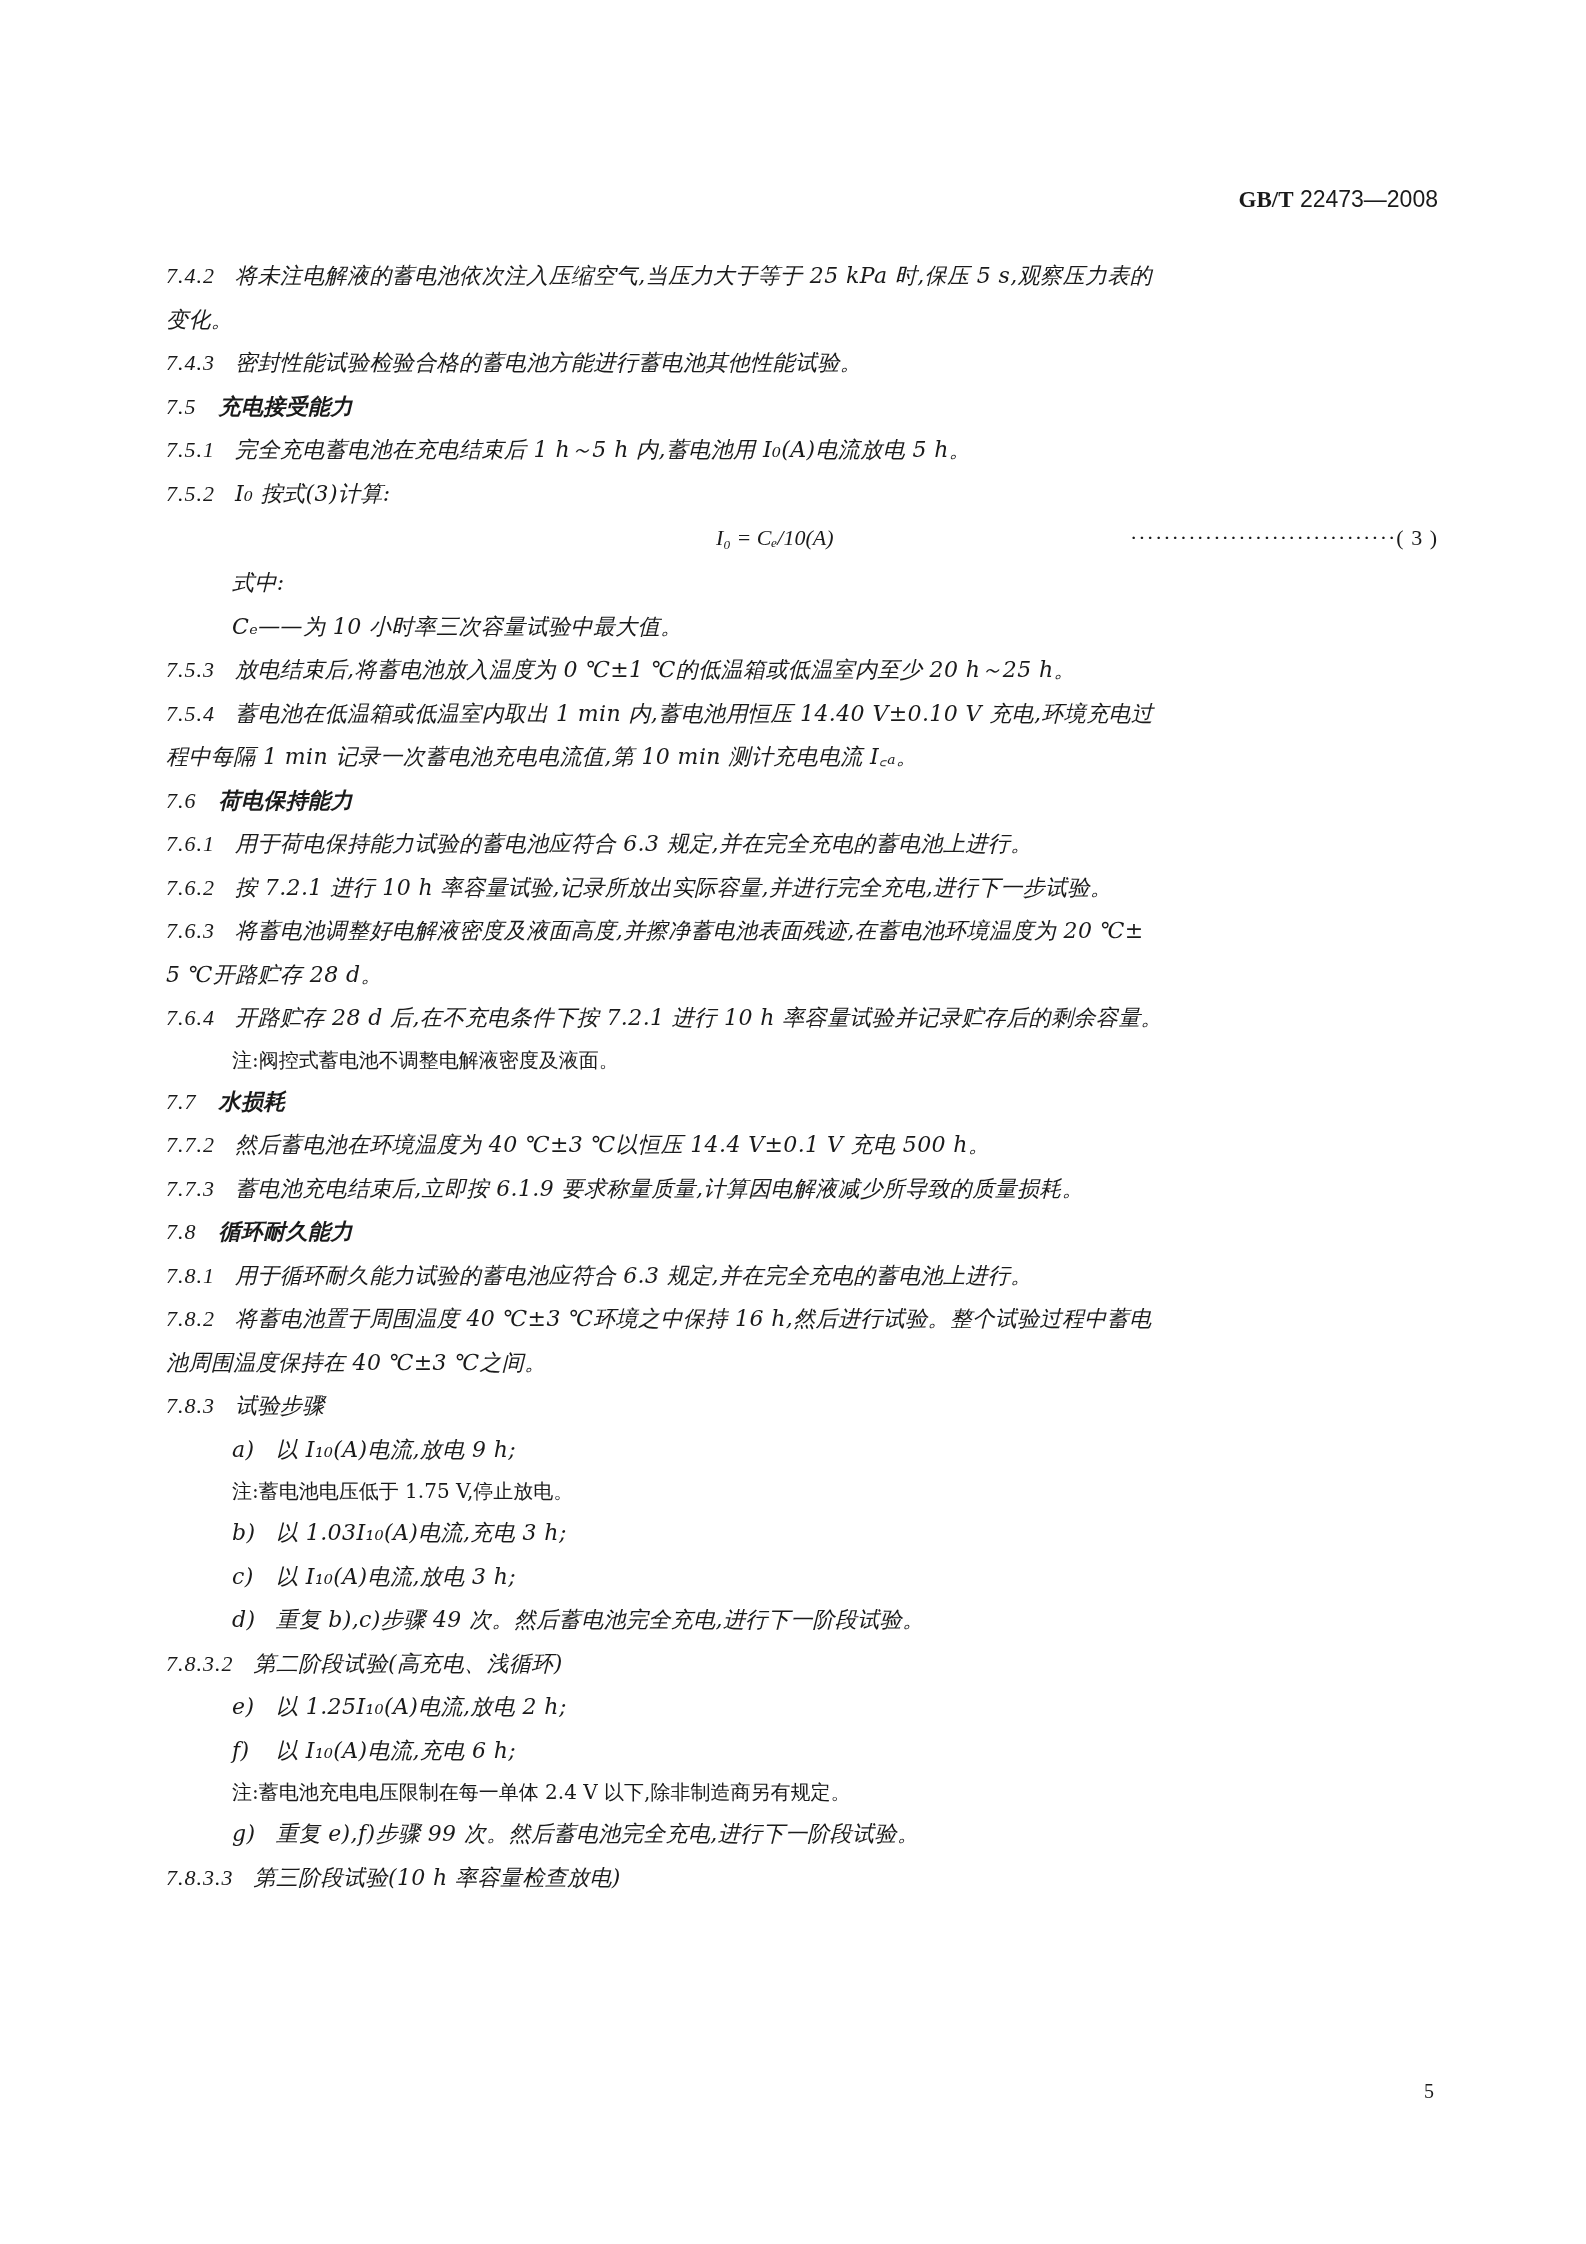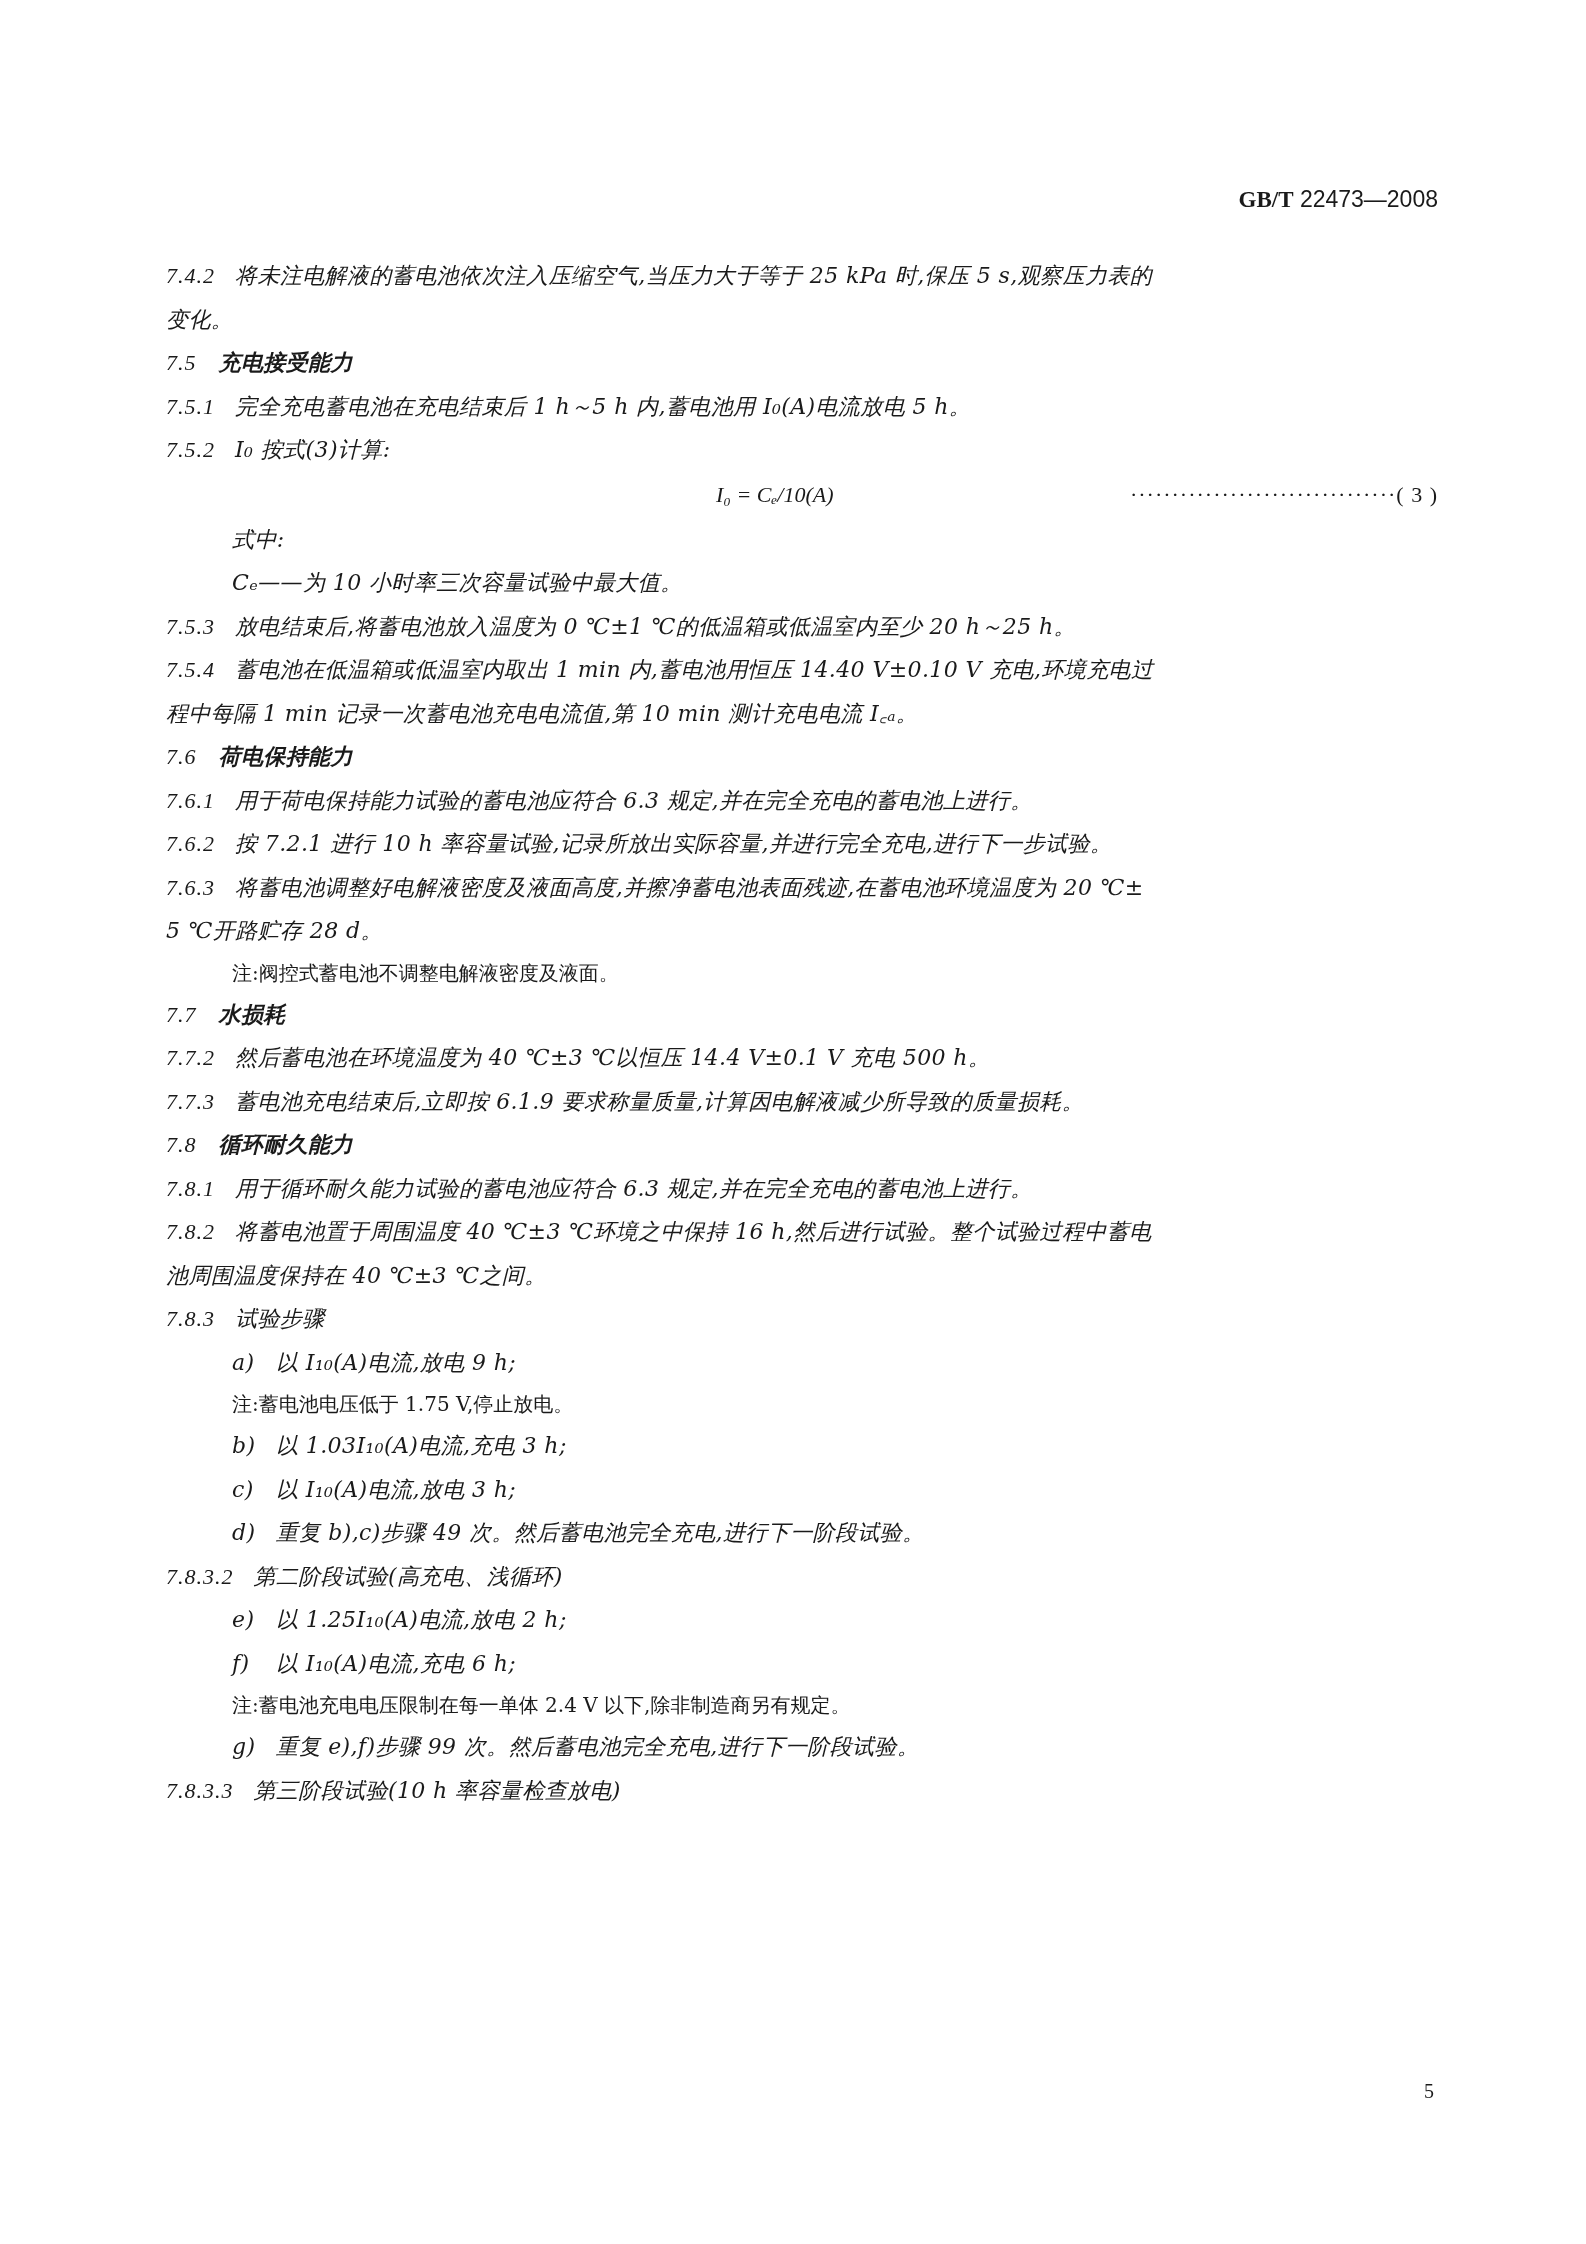--- a/index.html
+++ b/index.html
@@ -27,20 +27,21 @@
 
 <div class="header">
   <b>GB/T</b>
   <span>22473—2008</span>
 </div>
 
 <div class="content">
 
   <div class="line"><span class="num">7.4.2</span><span>将未注电解液的蓄电池依次注入压缩空气,当压力大于等于 25 kPa 时,保压 5 s,观察压力表的</span></div>
   <div class="line">变化。</div>
+  <div class="line"><span class="num">7.4.3</span><span>密封性能试验检验合格的蓄电池方能进行蓄电池其他性能试验。</span></div>
 
   <div class="line heading"><span class="num">7.5</span><span class="txt">充电接受能力</span></div>
   <div class="line"><span class="num">7.5.1</span><span>完全充电蓄电池在充电结束后 1 h～5 h 内,蓄电池用 I₀(A)电流放电 5 h。</span></div>
   <div class="line"><span class="num">7.5.2</span><span>I₀ 按式(3)计算:</span></div>
 
   <div class="formula">
     <span class="expr">I₀ = Cₑ/10(A)</span>
     <span class="ref"><span>································</span><span>( 3 )</span></span>
   </div>
 
@@ -49,20 +50,21 @@
 
   <div class="line"><span class="num">7.5.3</span><span>放电结束后,将蓄电池放入温度为 0 ℃±1 ℃的低温箱或低温室内至少 20 h～25 h。</span></div>
   <div class="line"><span class="num">7.5.4</span><span>蓄电池在低温箱或低温室内取出 1 min 内,蓄电池用恒压 14.40 V±0.10 V 充电,环境充电过</span></div>
   <div class="line">程中每隔 1 min 记录一次蓄电池充电电流值,第 10 min 测计充电电流 I꜀ₐ。</div>
 
   <div class="line heading"><span class="num">7.6</span><span class="txt">荷电保持能力</span></div>
   <div class="line"><span class="num">7.6.1</span><span>用于荷电保持能力试验的蓄电池应符合 6.3 规定,并在完全充电的蓄电池上进行。</span></div>
   <div class="line"><span class="num">7.6.2</span><span>按 7.2.1 进行 10 h 率容量试验,记录所放出实际容量,并进行完全充电,进行下一步试验。</span></div>
   <div class="line"><span class="num">7.6.3</span><span>将蓄电池调整好电解液密度及液面高度,并擦净蓄电池表面残迹,在蓄电池环境温度为 20 ℃±</span></div>
   <div class="line">5 ℃开路贮存 28 d。</div>
+  <div class="line"><span class="num">7.6.4</span><span>开路贮存 28 d 后,在不充电条件下按 7.2.1 进行 10 h 率容量试验并记录贮存后的剩余容量。</span></div>
   <div class="note">注:阀控式蓄电池不调整电解液密度及液面。</div>
 
   <div class="line heading"><span class="num">7.7</span><span class="txt">水损耗</span></div>
   <div class="line"><span class="num">7.7.2</span><span>然后蓄电池在环境温度为 40 ℃±3 ℃以恒压 14.4 V±0.1 V 充电 500 h。</span></div>
   <div class="line"><span class="num">7.7.3</span><span>蓄电池充电结束后,立即按 6.1.9 要求称量质量,计算因电解液减少所导致的质量损耗。</span></div>
 
   <div class="line heading"><span class="num">7.8</span><span class="txt">循环耐久能力</span></div>
   <div class="line"><span class="num">7.8.1</span><span>用于循环耐久能力试验的蓄电池应符合 6.3 规定,并在完全充电的蓄电池上进行。</span></div>
   <div class="line"><span class="num">7.8.2</span><span>将蓄电池置于周围温度 40 ℃±3 ℃环境之中保持 16 h,然后进行试验。整个试验过程中蓄电</span></div>
   <div class="line">池周围温度保持在 40 ℃±3 ℃之间。</div>

